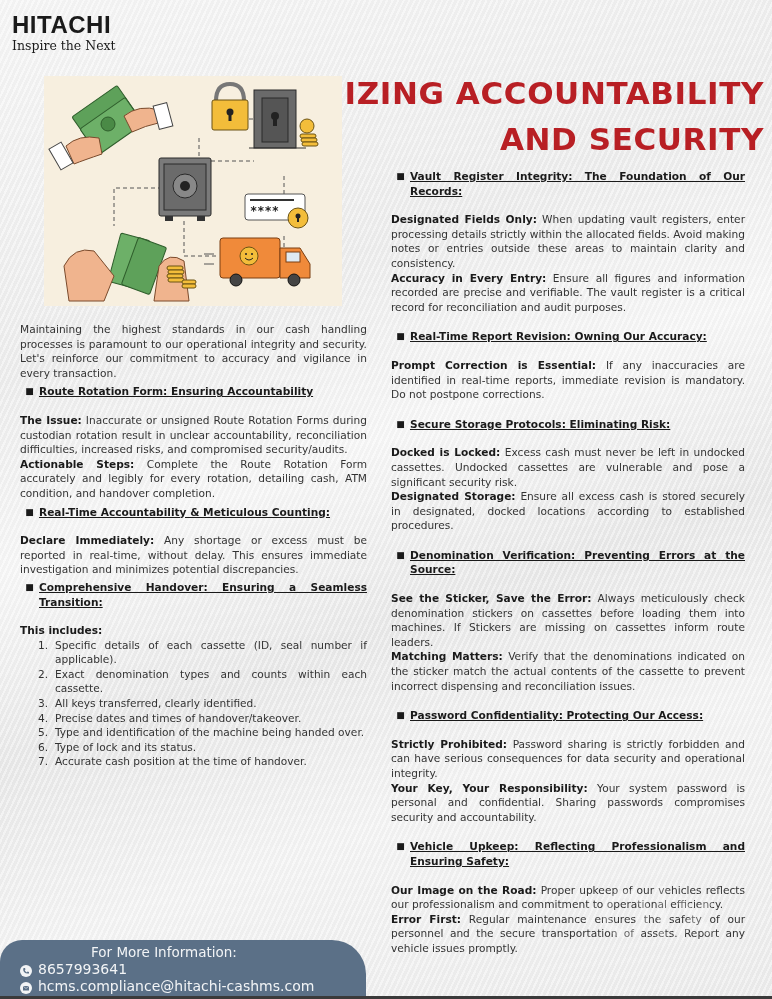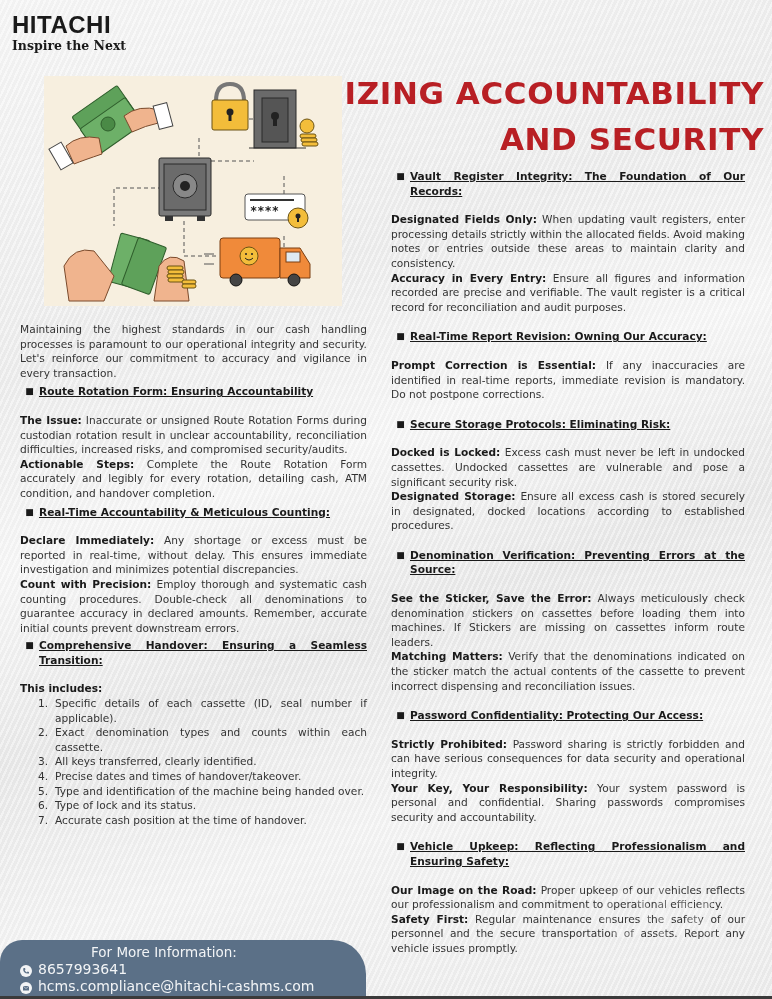--- a/index.html
+++ b/index.html
@@ -14,21 +14,21 @@
       position: absolute; inset: 0;
       background: repeating-linear-gradient(115deg, rgba(255,255,255,0.35) 0px, rgba(255,255,255,0.35) 2px, rgba(0,0,0,0.015) 2px, rgba(0,0,0,0.015) 5px);
       pointer-events: none;
     }
     .logo { position: absolute; left: 12px; top: 14px; }
     .logo .brand {
       font-family: "Liberation Sans", sans-serif; font-weight: 700; font-size: 24px;
       letter-spacing: 0.5px; color: #1a1a1a; line-height: 22px;
     }
     .logo .tagline {
-      font-family: "DejaVu Serif", serif; font-weight: 700; font-size: 12.5px;
+      font-family: "DejaVu Serif", serif; font-weight: 400; font-size: 12.5px;
       color: #1a1a1a; line-height: 16px; margin-top: 2px;
     }
     .title {
       position: absolute; right: 8px; top: 30px; text-align: right;
       font-family: "DejaVu Sans", sans-serif; font-weight: 700; color: #b81f24;
       font-size: 31px; line-height: 46px; letter-spacing: 0.6px; margin-top: 40px;
     }
     .illustration {
       position: absolute; left: 44px; top: 76px; width: 298px; height: 230px;
       background: #f7efdf;
@@ -173,21 +173,20 @@
     <span class="htext">Route Rotation Form: Ensuring Accountability</span>
   </div>
   <p><b>The Issue:</b><span> Inaccurate or unsigned Route Rotation Forms during custodian rotation result in unclear accountability, reconciliation difficulties, increased risks, and compromised security/audits.</span></p>
   <p><b>Actionable Steps:</b><span> Complete the Route Rotation Form accurately and legibly for every rotation, detailing cash, ATM condition, and handover completion.</span></p>
 
   <div class="sec-head" style="margin-top:4px">
     <span class="bullet">■</span>
     <span class="htext">Real-Time Accountability &amp; Meticulous Counting:</span>
   </div>
   <p><b>Declare Immediately:</b><span> Any shortage or excess must be reported in real-time, without delay. This ensures immediate investigation and minimizes potential discrepancies.</span></p>
-  <p><b>Count with Precision:</b><span> Employ thorough and systematic cash counting procedures. Double-check all denominations to guarantee accuracy in declared amounts. Remember, accurate initial counts prevent downstream errors.</span></p>
 
   <div class="sec-head" style="margin-top:3px">
     <span class="bullet">■</span>
     <span class="htext">Comprehensive Handover: Ensuring a Seamless Transition:</span>
   </div>
   <p><b>This includes:</b></p>
   <ol>
     <li>
         <span class="num">1.</span>
         <span class="txt">Specific details of each cassette (ID, seal number if applicable).</span>
@@ -257,21 +256,21 @@
   </div>
   <p><b>Strictly Prohibited:</b><span> Password sharing is strictly forbidden and can have serious consequences for data security and operational integrity.</span></p>
   <p><b>Your Key, Your Responsibility:</b><span> Your system password is personal and confidential. Sharing passwords compromises security and accountability.</span></p>
   <div class="gap"></div>
 
   <div class="sec-head">
     <span class="bullet">■</span>
     <span class="htext">Vehicle Upkeep: Reflecting Professionalism and Ensuring Safety:</span>
   </div>
   <p><b>Our Image on the Road:</b><span> Proper upkeep of our vehicles reflects our professionalism and commitment to operational efficiency.</span></p>
-  <p><b>Safety First:</b><span> Regular maintenance ensures the safety of our personnel and the secure transportation of assets. Report any vehicle issues promptly.</span></p>
+  <p><b>Error First:</b><span> Regular maintenance ensures the safety of our personnel and the secure transportation of assets. Report any vehicle issues promptly.</span></p>
 </div>
 
 <svg class="watermark" viewBox="0 0 130 66">
   <g fill="none" stroke="#ffffff" stroke-width="8">
     <circle cx="26" cy="36" r="20"></circle>
     <line x1="62" y1="8" x2="62" y2="60"></line>
     <path d="M80,22 L110,56 M110,22 L80,56"></path>
   </g>
 </svg>
 

